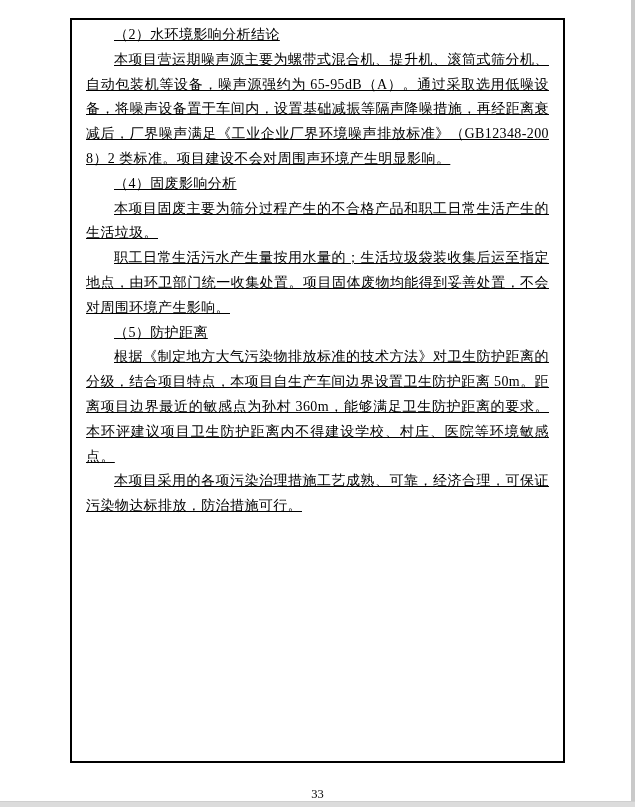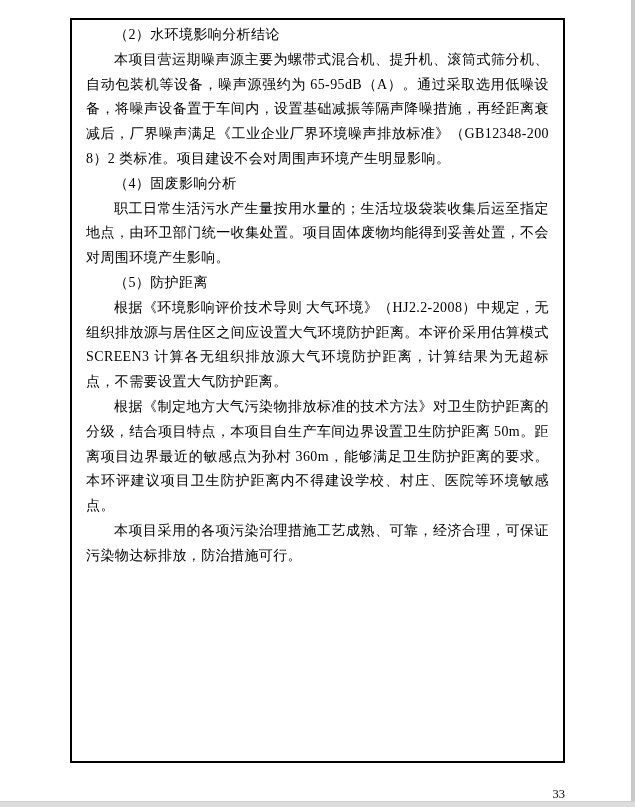--- a/index.html
+++ b/index.html
@@ -31,32 +31,33 @@
   }
   #doc-frame p {
     margin: 0;
     font-size: 14px;
     line-height: 24.8px;
     text-align: justify;
     text-justify: inter-ideograph;
     text-indent: 2em;
     letter-spacing: 0.4px;
     word-break: break-all;
+    text-decoration: underline;
   }
   #doc-frame p.bold {
     font-weight: 700;
     letter-spacing: 0.6px;
   }
   
   #page-number {
     position: absolute;
     left: 70px;
     top: 786px;
     width: 495px;
-    text-align: right;
+    text-align: center;
     font-size: 12.5px;
     line-height: 16px;
     z-index: 1;
   }
   
   #v-scrollbar {
     position: absolute;
     right: 0;
     top: 0;
     width: 4px;
@@ -79,23 +80,23 @@
 </head>
 <body>
 
 <div id="screen">
 
   <div id="doc-frame">
 
   <p>（2）水环境影响分析结论</p>
       <p>本项目营运期噪声源主要为螺带式混合机、提升机、滚筒式筛分机、自动包装机等设备，噪声源强约为 65-95dB（A）。通过采取选用低噪设备，将噪声设备置于车间内，设置基础减振等隔声降噪措施，再经距离衰减后，厂界噪声满足《工业企业厂界环境噪声排放标准》（GB12348-2008）2 类标准。项目建设不会对周围声环境产生明显影响。</p>
       <p>（4）固废影响分析</p>
+      <p>本项目固废主要为筛分过程产生的不合格产品和职工日常生活产生的生活垃圾。</p>
       <p>职工日常生活污水产生量按用水量的；生活垃圾袋装收集后运至指定地点，由环卫部门统一收集处置。项目固体废物均能得到妥善处置，不会对周围环境产生影响。</p>
       <p>（5）防护距离</p>
-      <p>根据《环境影响评价技术导则 大气环境》（HJ2.2-2008）中规定，无组织排放源与居住区之间应设置大气环境防护距离。本评价采用估算模式 SCREEN3 计算各无组织排放源大气环境防护距离，计算结果为无超标点，不需要设置大气防护距离。</p>
       <p>根据《制定地方大气污染物排放标准的技术方法》对卫生防护距离的分级，结合项目特点，本项目自生产车间边界设置卫生防护距离 50m。距离项目边界最近的敏感点为孙村 360m，能够满足卫生防护距离的要求。本环评建议项目卫生防护距离内不得建设学校、村庄、医院等环境敏感点。</p>
       <p>本项目采用的各项污染治理措施工艺成熟、可靠，经济合理，可保证污染物达标排放，防治措施可行。</p>
     </div>
 
   <div id="page-number">33</div>
 
   <div id="v-scrollbar"></div>
   <div id="h-scrollbar"></div>
 
 </div>

